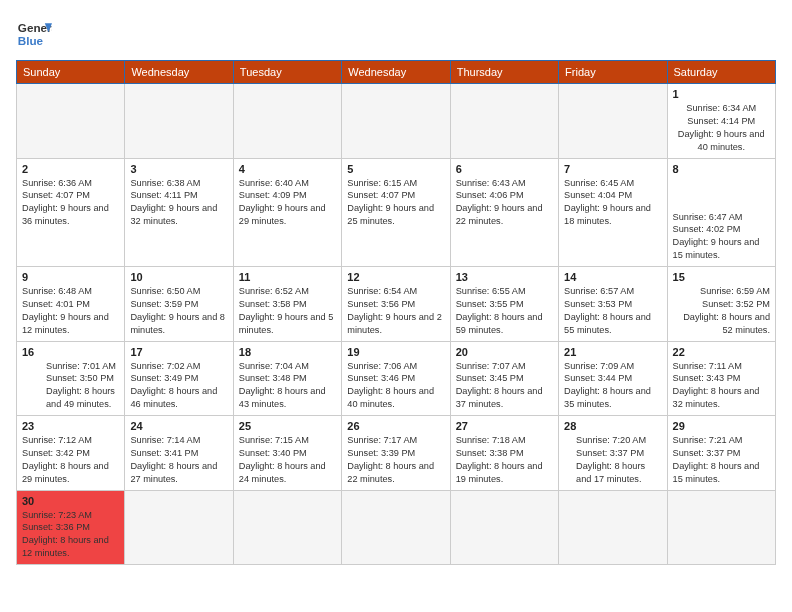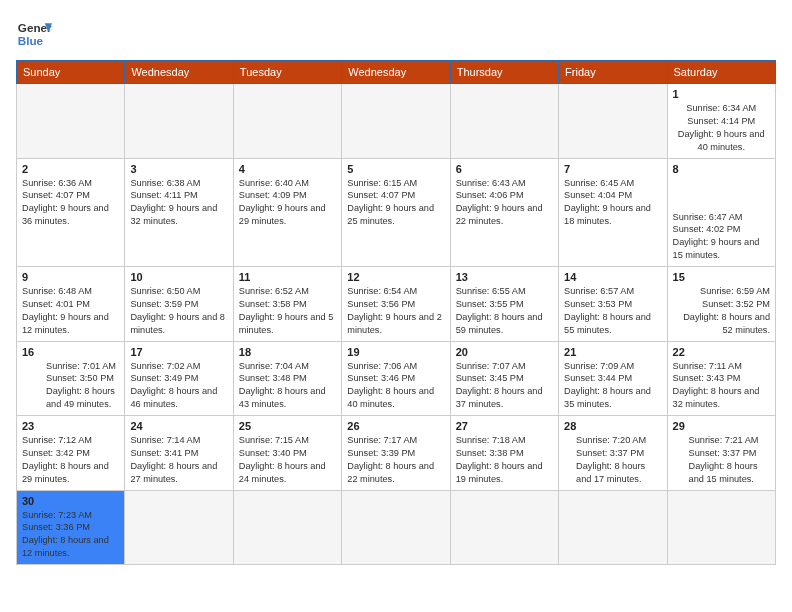--- a/index.html
+++ b/index.html
@@ -64,21 +64,21 @@
       vertical-align: top;
       padding: 4px 5px;
       width: calc(100% / 7);
       min-height: 70px;
       background: #fff;
     }
     .calendar td.empty {
       background: #f5f5f5;
     }
     .calendar td.last-row {
-      background: #3b82f6;
+      background: #ef4444;
       margin-left: 7px;
     }
     .day-number {
       font-weight: bold;
       font-size: 11px;
       color: #222;
       display: block;
       margin-bottom: 2px;
     }
     .day-info {
@@ -296,21 +296,21 @@
 Daylight: 8 hours and 19 minutes.</div>
           </td>
           <td>
             <span class="day-number">28</span>
             <div class="day-info" style="white-space: pre-line; margin-left: 12px;">Sunrise: 7:20 AM
 Sunset: 3:37 PM
 Daylight: 8 hours and 17 minutes.</div>
           </td>
           <td>
             <span class="day-number">29</span>
-            <div class="day-info" style="white-space: pre-line; margin-left: 16px;">Sunrise: 7:21 AM
+            <div class="day-info" style="white-space: pre-line;">Sunrise: 7:21 AM
 Sunset: 3:37 PM
 Daylight: 8 hours and 15 minutes.</div>
           </td>
         </tr>
         <tr>
           <td class="last-row">
             <span class="day-number">30</span>
             <div class="day-info" style="white-space: pre-line;">Sunrise: 7:23 AM
 Sunset: 3:36 PM
 Daylight: 8 hours and 12 minutes.</div>

